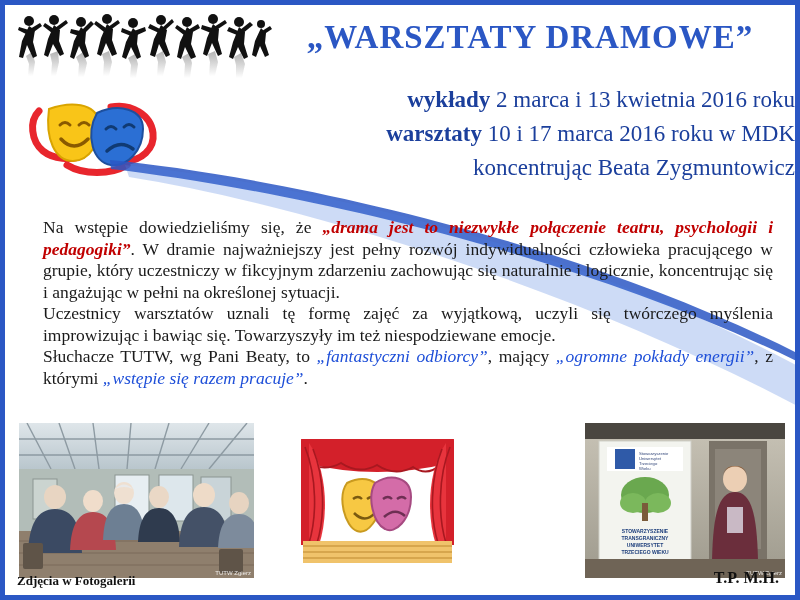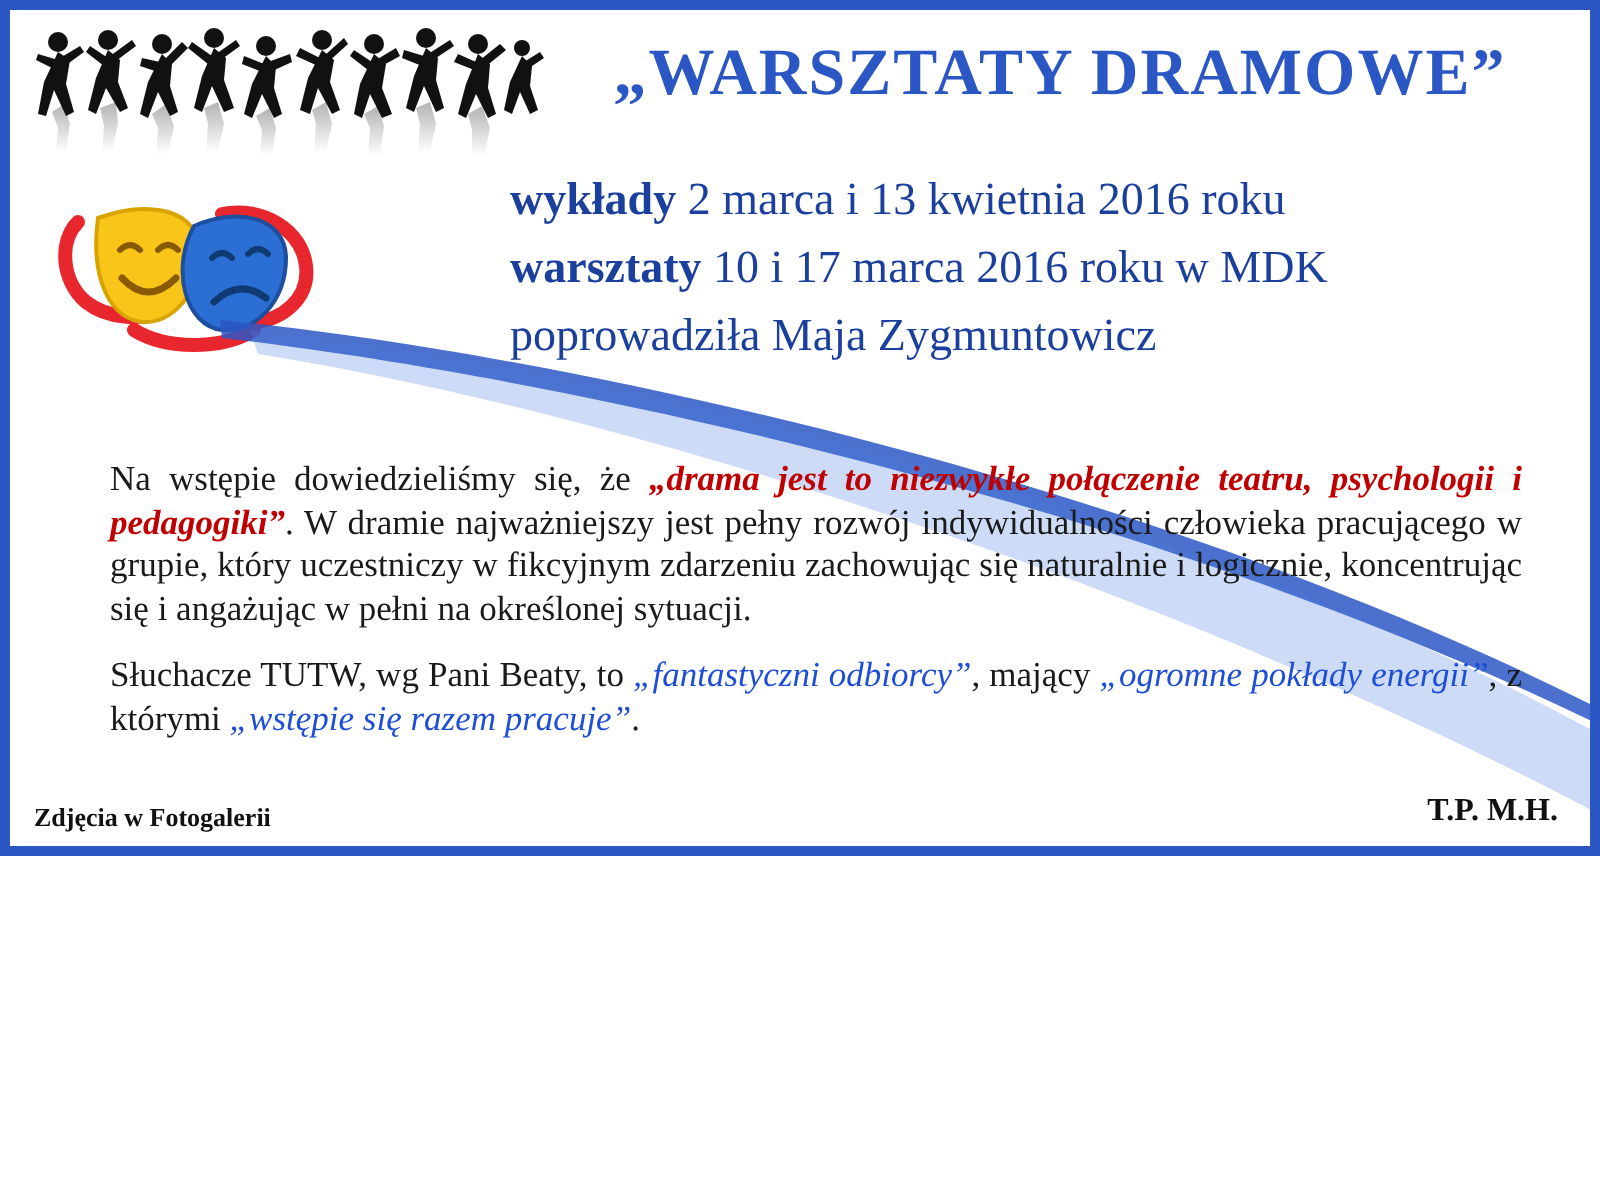--- a/index.html
+++ b/index.html
@@ -10,21 +10,21 @@
     width: 800px;
     height: 600px;
     overflow: hidden;
     font-family: "Liberation Serif", serif;
     background: #ffffff;
   }
 
   #slide {
     position: relative;
     width: 800px;
-    height: 428px;
+    height: 600px;
     background: #ffffff;
     box-sizing: border-box;
     border: 5px solid #2b57c4;
     overflow: hidden;
   }
 
   
   .silhouette-band {
     position: absolute;
     left: 5px;
@@ -68,42 +68,42 @@
     letter-spacing: 1px;
     font-family: "Liberation Serif", serif;
   }
 
   
   .header-lines {
     position: absolute;
     left: 250px;
     top: 78px;
     width: 540px;
-    text-align: left;
+    text-align: right;
     color: #1b3f9c;
     font-size: 23px;
     line-height: 34px;
   }
   .header-lines .line { white-space: nowrap; }
   .header-lines .lead {
     font-weight: bold;
   }
 
   
   .body-text {
     position: absolute;
     left: 38px;
     top: 212px;
     width: 730px;
     font-size: 17.5px;
     line-height: 21.5px;
     color: #1a1a1a;
     text-align: justify;
   }
-  .body-text p { margin: 12px; }
+  .body-text p { margin: 0; }
   .quote {
     color: #c00000;
     font-weight: bold;
     font-style: italic;
   }
   .quote-plain {
     color: #1d4ed8;
     font-style: italic;
   }
 
@@ -281,25 +281,26 @@
 
   <div class="title">„WARSZTATY  DRAMOWE”</div>
 
   <div class="header-lines">
     <div class="line">
       <span class="lead">wykłady</span><span> 2 marca i 13 kwietnia 2016 roku</span>
     </div>
     <div class="line">
       <span class="lead">warsztaty</span><span> 10 i 17 marca 2016 roku w MDK</span>
     </div>
-    <div class="line">poprowadziła Maja Zygmuntowicz</div>
+    <div class="line">koncentrując Beata Zygmuntowicz</div>
   </div>
 
   <div class="body-text">
     <p><span>Na wstępie dowiedzieliśmy się, że </span><span class="quote">„drama jest to niezwykłe połączenie teatru, psychologii i pedagogiki”</span><span>. W dramie najważniejszy jest pełny rozwój indywidualności człowieka pracującego w grupie, który uczestniczy w fikcyjnym zdarzeniu zachowując się naturalnie i logicznie, koncentrując się i angażując w pełni na określonej sytuacji.</span></p>
+    <p>Uczestnicy warsztatów uznali tę formę zajęć za wyjątkową, uczyli się twórczego myślenia improwizując i bawiąc się. Towarzyszyły im też niespodziewane emocje.</p>
     <p><span>Słuchacze TUTW, wg Pani Beaty, to </span><span class="quote-plain">„fantastyczni odbiorcy”</span><span>,  mający </span><span class="quote-plain">„ogromne pokłady energii”</span><span>, z którymi </span><span class="quote-plain">„wstępie się razem pracuje”</span><span>.</span></p>
   </div>
 
   <div class="photo-row">
 
     <div class="photo" id="photo-hall">
       <svg width="235" height="155" viewBox="0 0 235 155" xmlns="http://www.w3.org/2000/svg">
         <defs>
           <linearGradient id="ceil" x1="0" y1="0" x2="0" y2="1">
             <stop offset="0%" stop-color="#dfe6ea"></stop>

